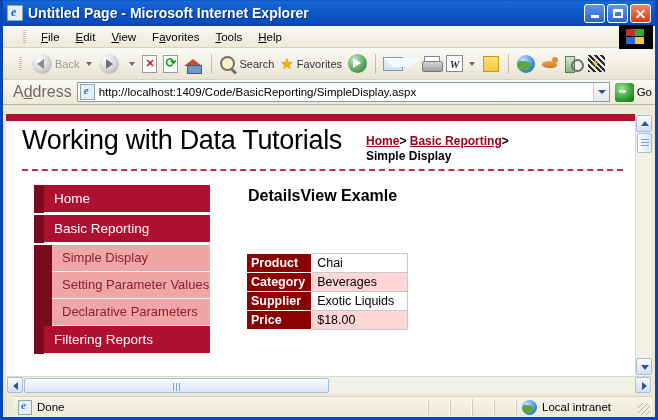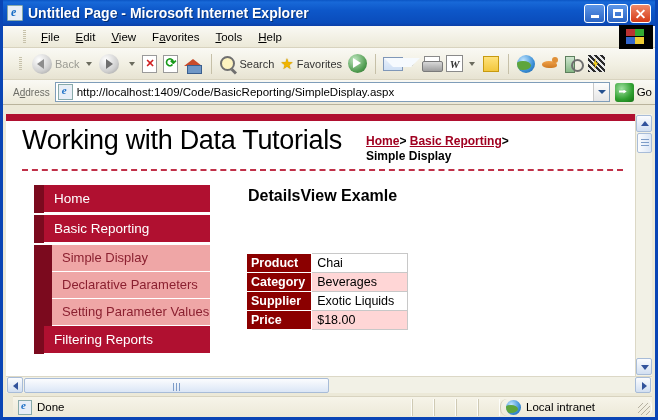--- a/index.html
+++ b/index.html
@@ -102,21 +102,21 @@
     background:linear-gradient(#cfe6cf,#86b886);border:1px solid #5d7f5d;}
   .magbk:after{content:"";position:absolute;left:6px;top:4px;width:9px;height:9px;border:2px solid #6f6f6f;border-radius:50%;}
   .msgr { width:17px;height:17px;margin:0 3px;
     background:repeating-linear-gradient(45deg,#2a2a2a 0 2px,#e8e8e8 2px 4px);position:relative;}
   .msgr:after{content:"";position:absolute;left:5px;top:3px;width:5px;height:11px;background:#f5d020;
     clip-path:polygon(60% 0,0 60%,40% 60%,30% 100%,100% 40%,55% 40%);}
 
   
   .addrbar { height:25px; background:linear-gradient(to bottom,#faf9f4,#ece9d8);
     display:flex; align-items:center; padding:0 3px 0 10px; border-bottom:1px solid #b9b39c; }
-  .addr-label { font-size:10px; color:#6d6d66; margin-right:5px; }
+  .addr-label { font-size:16px; color:#6d6d66; margin-right:5px; }
   .addr-input { flex:1 1 auto; height:20px; background:#fff; border:1px solid #7f9db9;
     display:flex; align-items:center; padding-left:2px; }
   .addr-ico { width:15px;height:16px;background:#e8eef7;border:1px solid #8aa;position:relative;
     margin-right:4px; flex:0 0 auto;}
   .addr-ico:after{content:"e";position:absolute;left:3px;top:-1px;font:italic bold 11px "Liberation Serif",serif;color:#1b6ec6;}
   .addr-url { font-size:11.5px; color:#000; white-space:nowrap; overflow:hidden; flex:1 1 auto; }
   .addr-drop { width:16px; height:18px; border-left:1px solid #c8c8c8; position:relative; flex:0 0 auto;
     background:linear-gradient(#fdfdfd,#e6e6e6);}
   .addr-drop:after{content:"";position:absolute;left:4px;top:7px;width:0;height:0;
     border-left:4px solid transparent;border-right:4px solid transparent;border-top:4px solid #24508f;}
@@ -193,21 +193,21 @@
   .statusbar { position:absolute; left:10px; right:3px; bottom:0; height:21px;
     background:linear-gradient(to bottom,#f6f4e9,#ece9d8);
     border-top:1px solid #d8d3bf; display:flex; align-items:center; font-size:11.5px; color:#000;}
   .st-pane { height:17px; display:flex; align-items:center; padding:0 5px;
     border-left:1px solid #cfcab4; border-right:1px solid #fdfdfa;}
   .st-first { border-left:none; flex:0 0 auto; }
   .st-ico { width:14px;height:15px;background:#e8eef7;border:1px solid #8aa;position:relative;margin-right:5px;}
   .st-ico:after{content:"e";position:absolute;left:2px;top:-2px;font:italic bold 11px "Liberation Serif",serif;color:#1b6ec6;}
   .st-grow { flex:1 1 auto; }
   .st-blank { width:22px; flex:0 0 auto; }
-  .st-zone { flex:0 0 auto; width:152px;border-radius:7px; }
+  .st-zone { flex:0 0 auto; width:136px; }
   .zone-ico { width:15px;height:15px;border-radius:50%;margin-right:5px;position:relative;overflow:hidden;
     background:radial-gradient(circle at 35% 30%,#bfe4ff,#3b8fd6 60%,#1c5f9e);flex:0 0 auto;}
   .zone-ico:after{content:"";position:absolute;left:-2px;top:5px;width:14px;height:8px;background:#5ea53c;border-radius:50%;}
   .grip-br { position:absolute; right:2px; bottom:2px; width:12px; height:12px;
     background:
       linear-gradient(135deg,transparent 45%,#b5b0a0 45% 55%,transparent 55%) 0 0/5px 5px repeat;}
 </style>
 </head>
 <body>
 
@@ -320,22 +320,22 @@
             <span class="nav-main">Home</span>
           </div>
           <div class="nav-item">
             <span class="nav-accent"></span>
             <span class="nav-main">Basic Reporting</span>
           </div>
           <div class="nav-sub-wrap">
             <span class="nav-sub-accent"></span>
             <div class="nav-sub-list">
               <div class="nav-sub">Simple Display</div>
+              <div class="nav-sub">Setting Parameter Values</div>
               <div class="nav-sub">Declarative Parameters</div>
-              <div class="nav-sub">Setting Parameter Values</div>
             </div>
           </div>
           <div class="nav-item">
             <span class="nav-accent"></span>
             <span class="nav-main">Filtering Reports</span>
           </div>
         </div>
 
         <div class="main">
           <div class="main-h2">DetailsView Examle</div>

